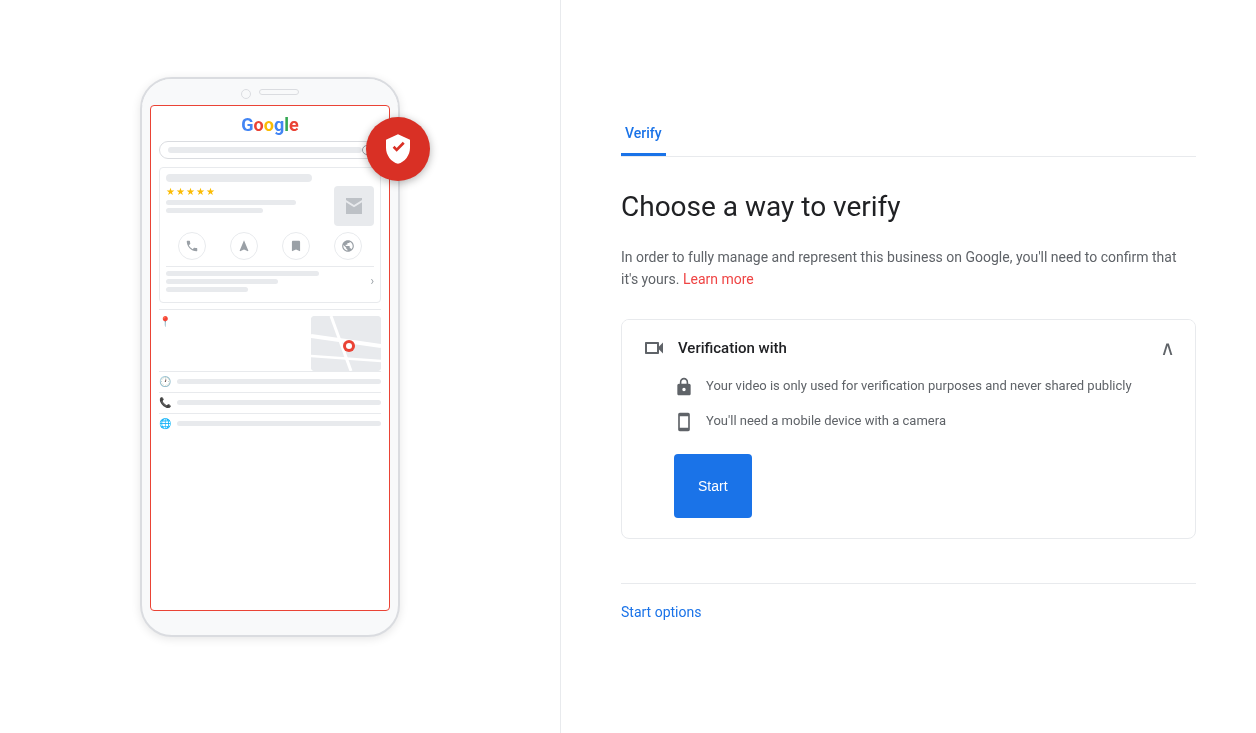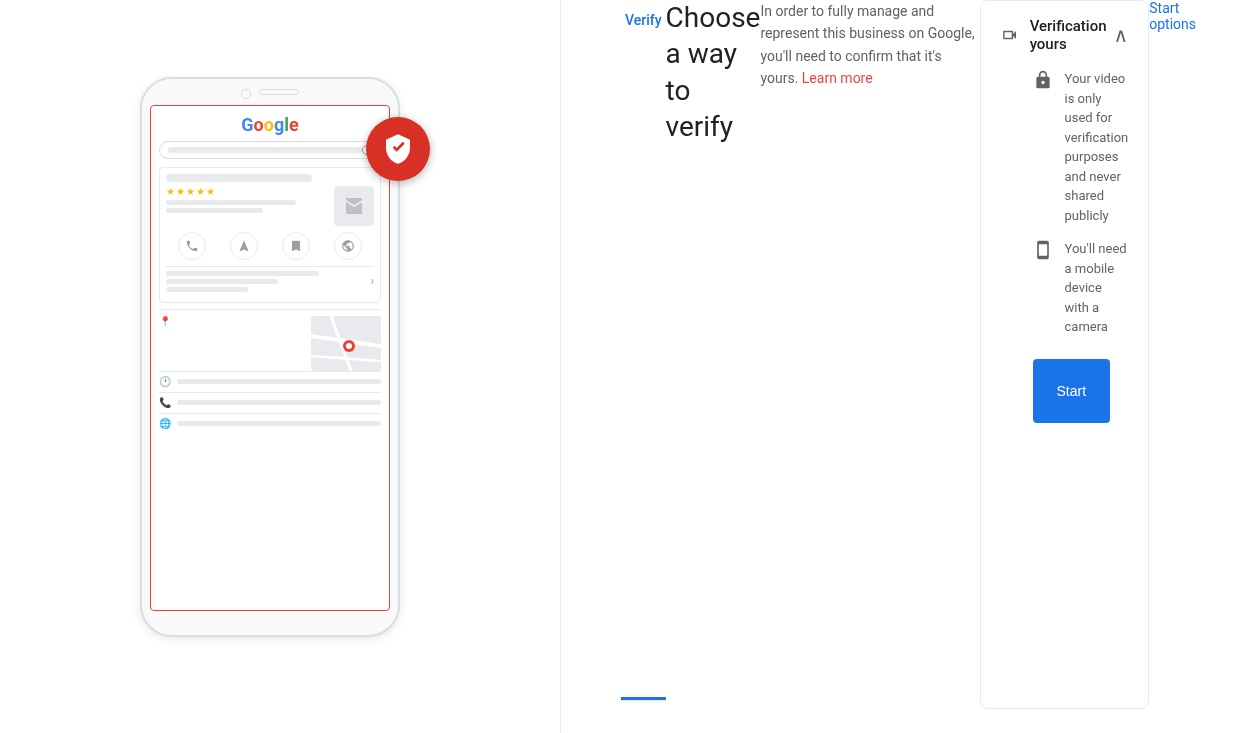--- a/index.html
+++ b/index.html
@@ -301,20 +301,21 @@
       background: #e8eaed;
       border-radius: 3px;
       flex: 1;
     }
 
     
     .right-panel {
       flex: 1;
       padding: 0 60px;
       display: flex;
+      flex-direction: column;
       justify-content: center;
       border-left: 1px solid #e8eaed;
       overflow-y: auto;
     }
 
     
     .tab-bar {
       display: flex;
       border-bottom: 1px solid #e8eaed;
       margin-bottom: 32px;
@@ -591,21 +592,21 @@
     <a class="learn-more">Learn more</a>
   </p>
 
   <div class="verification-option">
     <div class="verification-header">
       <div class="verification-header-left">
 
         <svg class="video-icon" viewBox="0 0 24 24" fill="#5f6368">
           <path d="M15 8v8H5V8h10m1-2H4c-.55 0-1 .45-1 1v10c0 .55.45 1 1 1h12c.55 0 1-.45 1-1v-3.5l4 4v-11l-4 4V7c0-.55-.45-1-1-1z"></path>
         </svg>
-        <span class="verification-title">Verification yours</span>
+        <span class="verification-title">Verification with</span>
       </div>
       <span class="chevron-up">∧</span>
     </div>
 
     <div class="verification-details">
       
       <div class="detail-row">
         <svg class="detail-icon" viewBox="0 0 24 24" fill="#5f6368">
           <path d="M18 8h-1V6c0-2.76-2.24-5-5-5S7 3.24 7 6v2H6c-1.1 0-2 .9-2 2v10c0 1.1.9 2 2 2h12c1.1 0 2-.9 2-2V10c0-1.1-.9-2-2-2zm-6 9c-1.1 0-2-.9-2-2s.9-2 2-2 2 .9 2 2-.9 2-2 2zm3.1-9H8.9V6c0-1.71 1.39-3.1 3.1-3.1 1.71 0 3.1 1.39 3.1 3.1v2z"></path>
         </svg>

